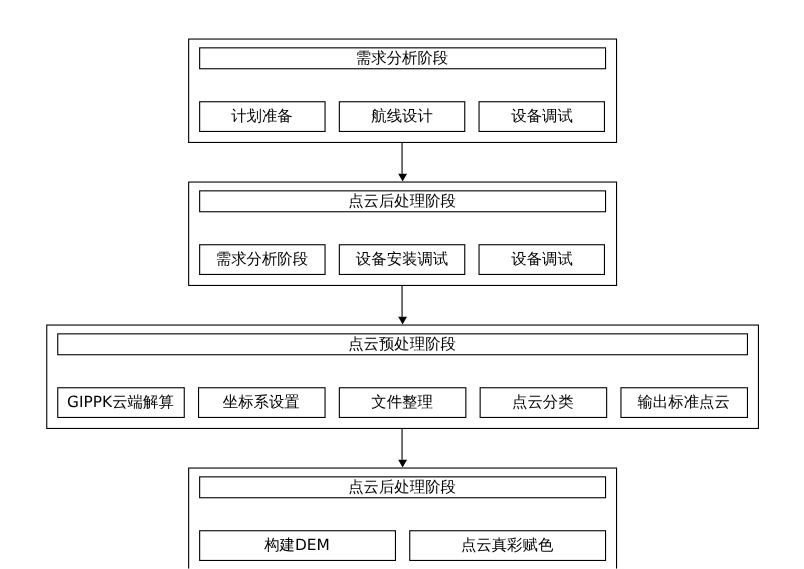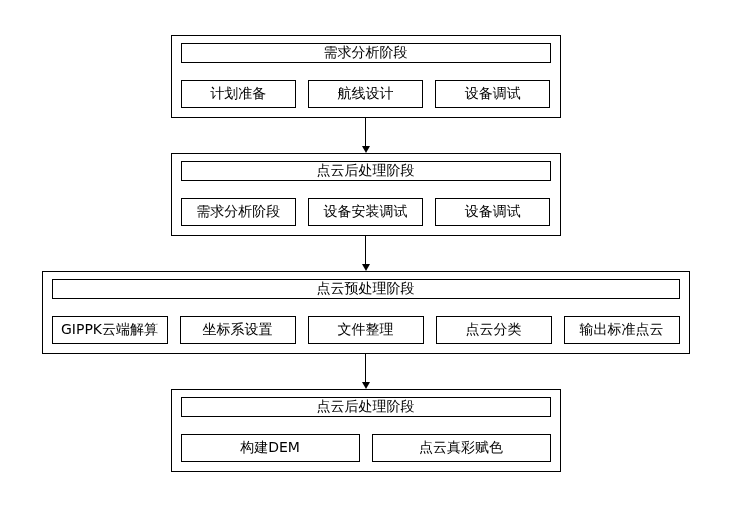--- a/index.html
+++ b/index.html
@@ -47,20 +47,21 @@
     flex: 1 1 0;
     border: 1px solid #000000;
     height: 28px;
     display: flex;
     align-items: center;
     justify-content: center;
     font-size: 14px;
     white-space: nowrap;
     background: #ffffff;
     padding: 0 6px;
+    margin-top: 12px;
   }
   .arrow {
     height: 35px;
     display: flex;
     flex-direction: column;
     align-items: center;
     flex-shrink: 0;
   }
   .arrow .shaft {
     width: 1px;

